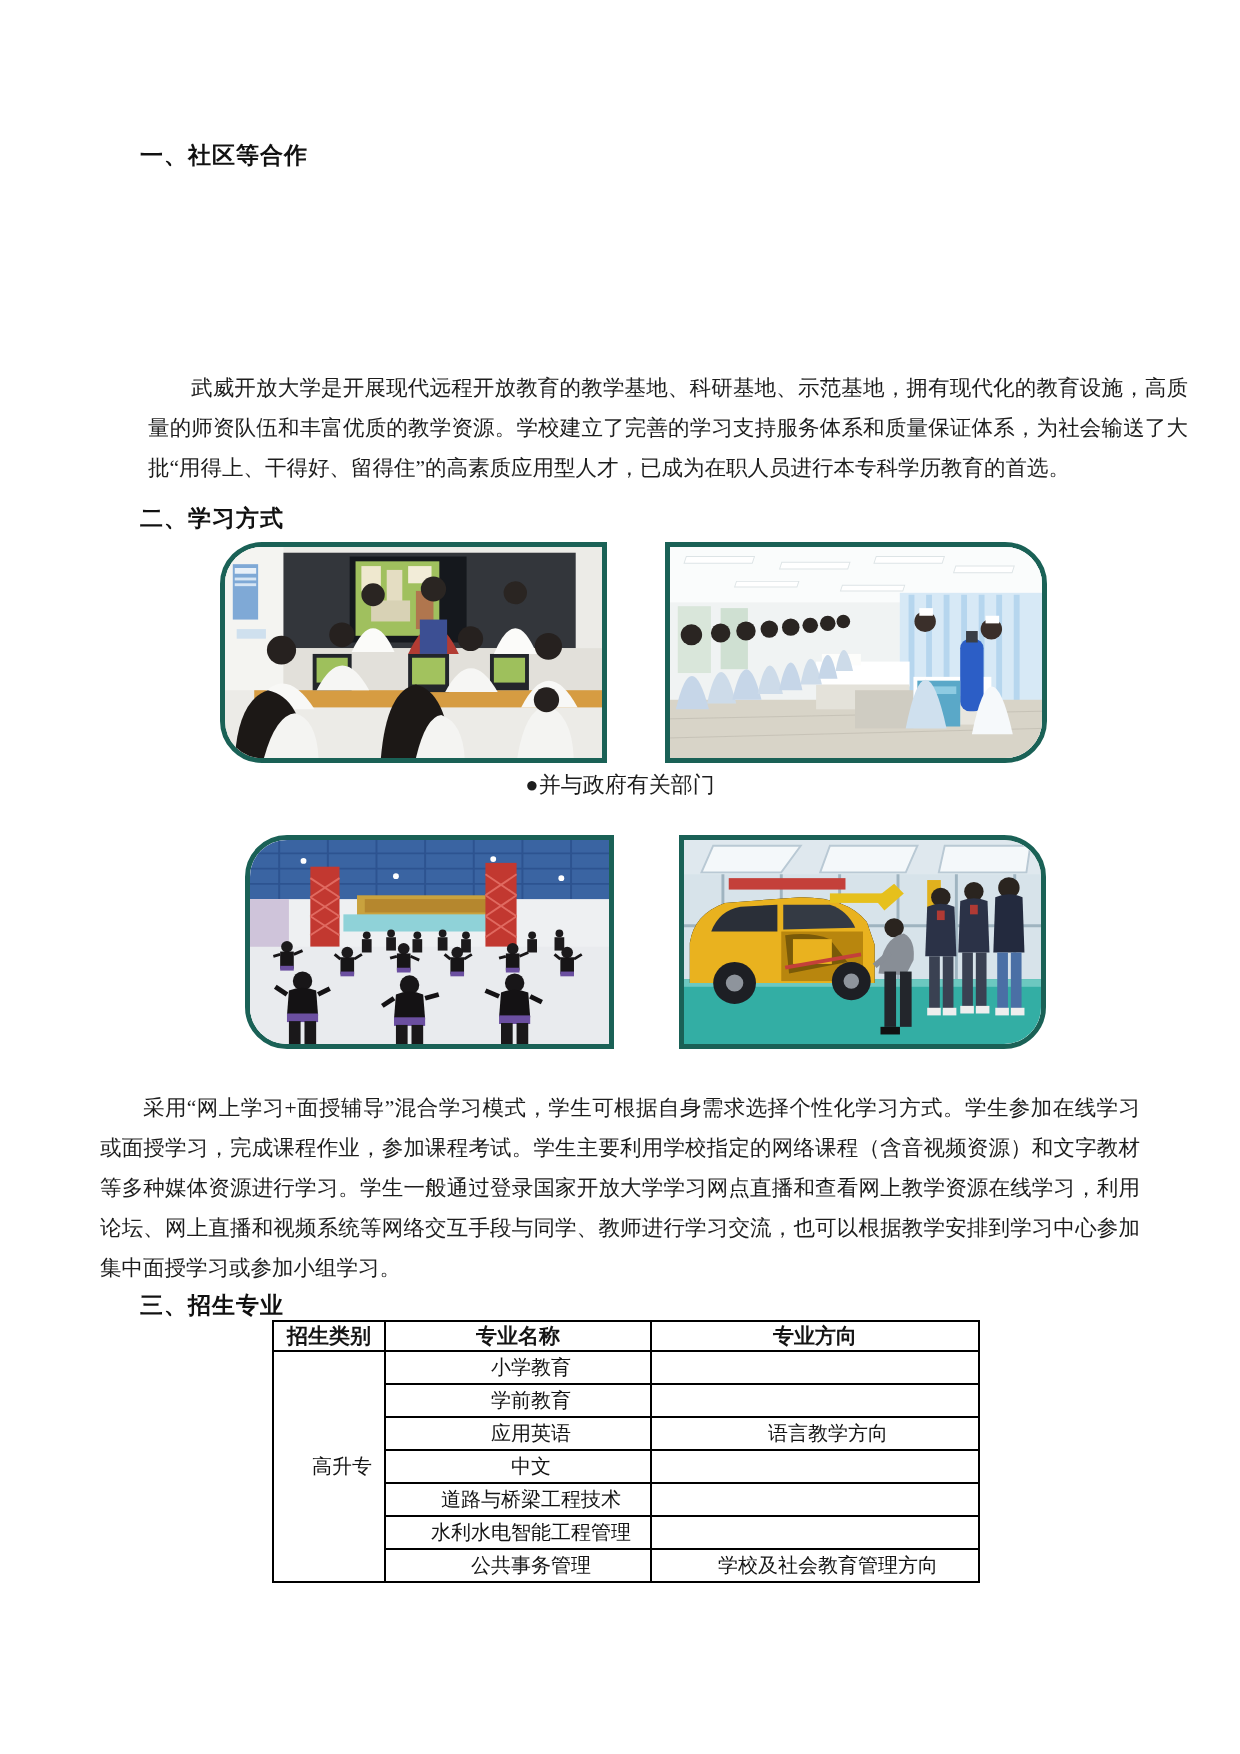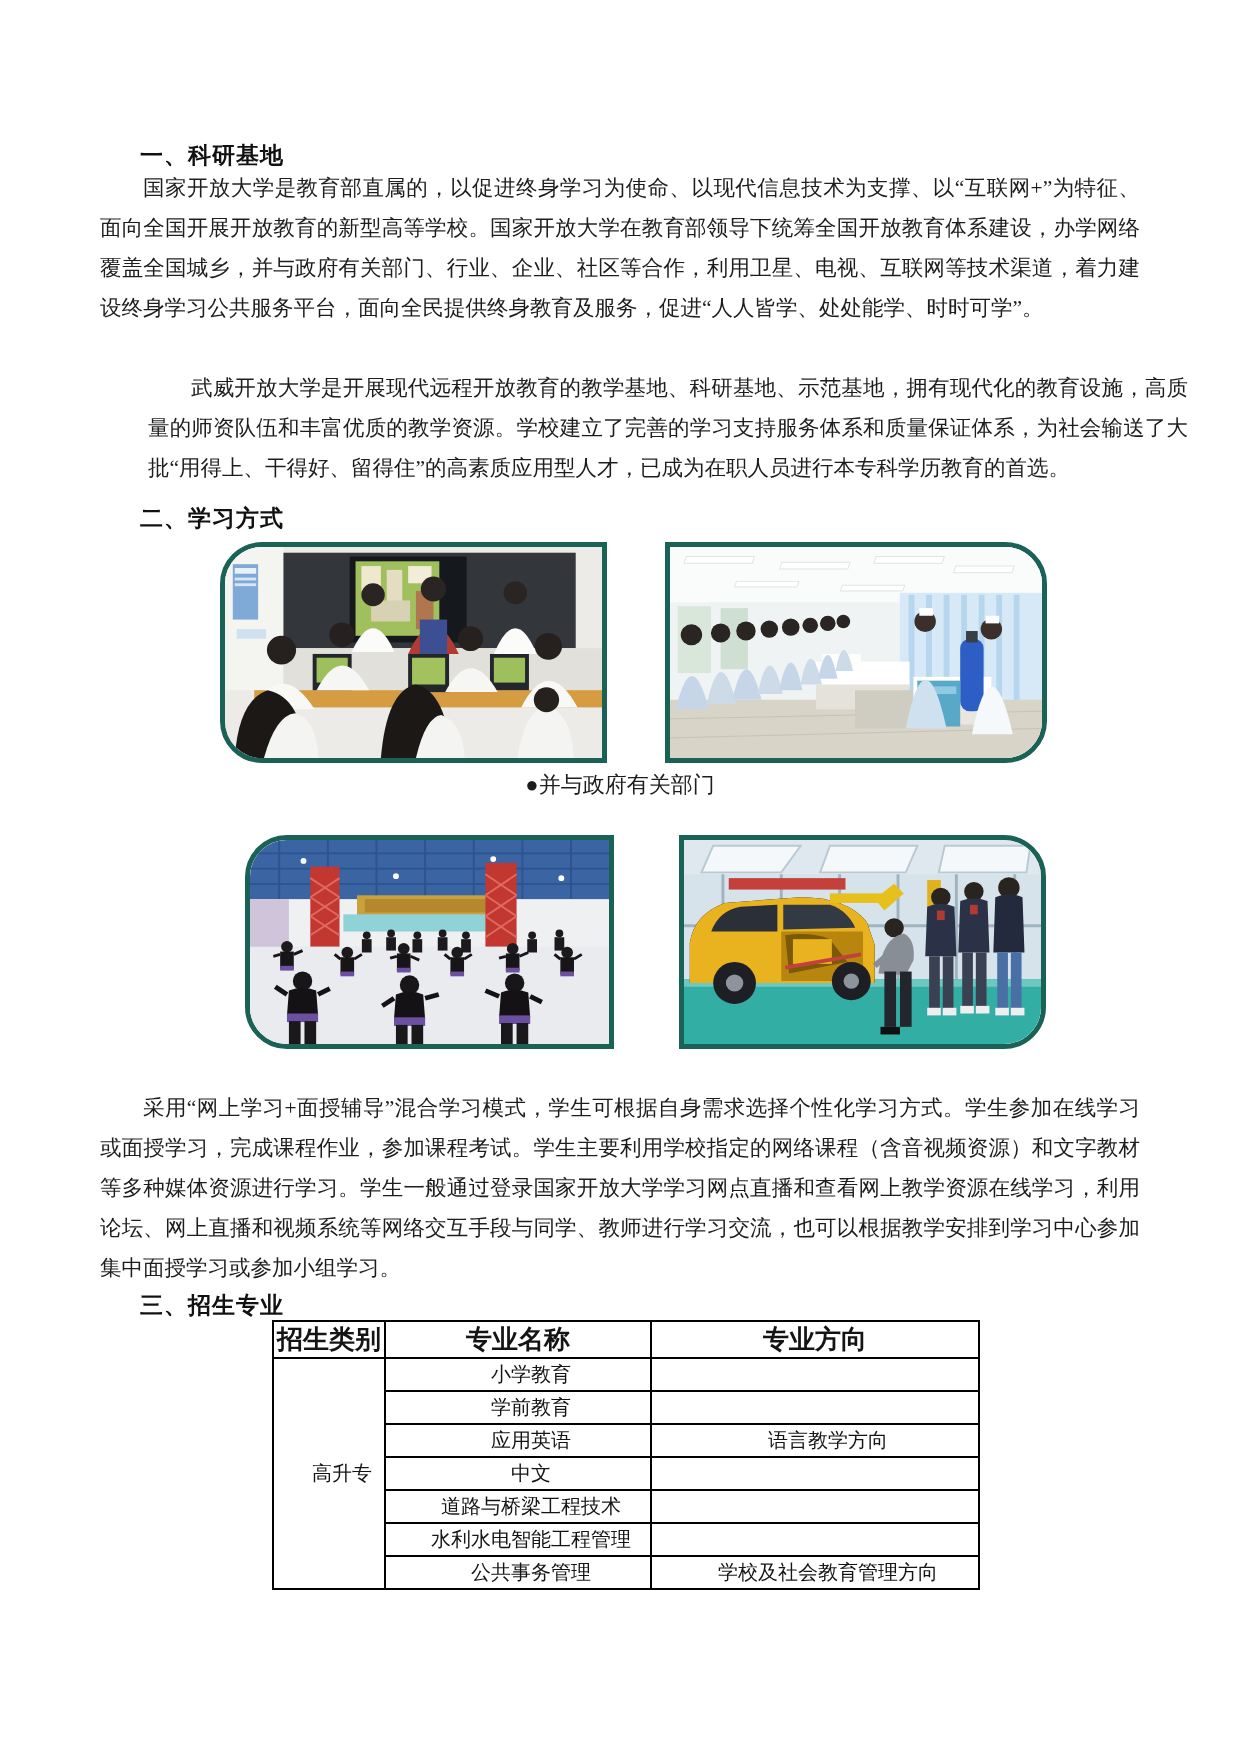--- a/index.html
+++ b/index.html
@@ -40,31 +40,30 @@
     position:absolute; left:272px; top:1320px;
     border-collapse:collapse; table-layout:fixed;
     width:706px;
     font-family:"DejaVu Sans", sans-serif;
     font-size:20px; color:#141414;
   }
   table.majors th, table.majors td {
     border:2px solid #000; text-align:center; vertical-align:middle;
     padding:0; overflow:hidden;
   }
-  table.majors th { font-size:26px; font-weight:bold; height:21px; }
+  table.majors th { font-size:21px; font-weight:bold; height:21px; }
   table.majors td { height:33px; font-weight:400;padding-left:26px; }
   .col1 { width:112px; } .col2 { width:266px; } .col3 { width:328px; }
 </style>
 </head>
 <body>
 
 <div class="page">
 
-  <div class="heading" style="top:140px;">一、科研基地</div>
-  <div class="para" style="top:168px;">国家开放大学是教育部直属的，以促进终身学习为使命、以现代信息技术为支撑、以“互联网+”为特征、面向全国开展开放教育的新型高等学校。国家开放大学在教育部领导下统筹全国开放教育体系建设，办学网络覆盖全国城乡，并与政府有关部门、行业、企业、社区等合作，利用卫星、电视、互联网等技术渠道，着力建设终身学习公共服务平台，面向全民提供终身教育及服务，促进“人人皆学、处处能学、时时可学”。</div>
+  <div class="heading" style="top:140px;">一、社区等合作</div>
   <div class="para" style="top:368px;margin-left:48px;">武威开放大学是开展现代远程开放教育的教学基地、科研基地、示范基地，拥有现代化的教育设施，高质量的师资队伍和丰富优质的教学资源。学校建立了完善的学习支持服务体系和质量保证体系，为社会输送了大批“用得上、干得好、留得住”的高素质应用型人才，已成为在职人员进行本专科学历教育的首选。</div>
 
   <div class="heading" style="top:503px;">二、学习方式</div>
 
   <div class="photo round-left" style="left:220px; top:542px; width:387px; height:221px;">
     <svg viewBox="0 0 387 221" preserveAspectRatio="none">
       <rect x="0" y="0" width="387" height="221" fill="#ecebe7"></rect>
       <rect x="0" y="0" width="60" height="150" fill="#f4f4f1"></rect>
       <rect x="8" y="18" width="26" height="58" fill="#7fa9d6"></rect>
       <rect x="10" y="22" width="22" height="6" fill="#e8f0f8"></rect>

